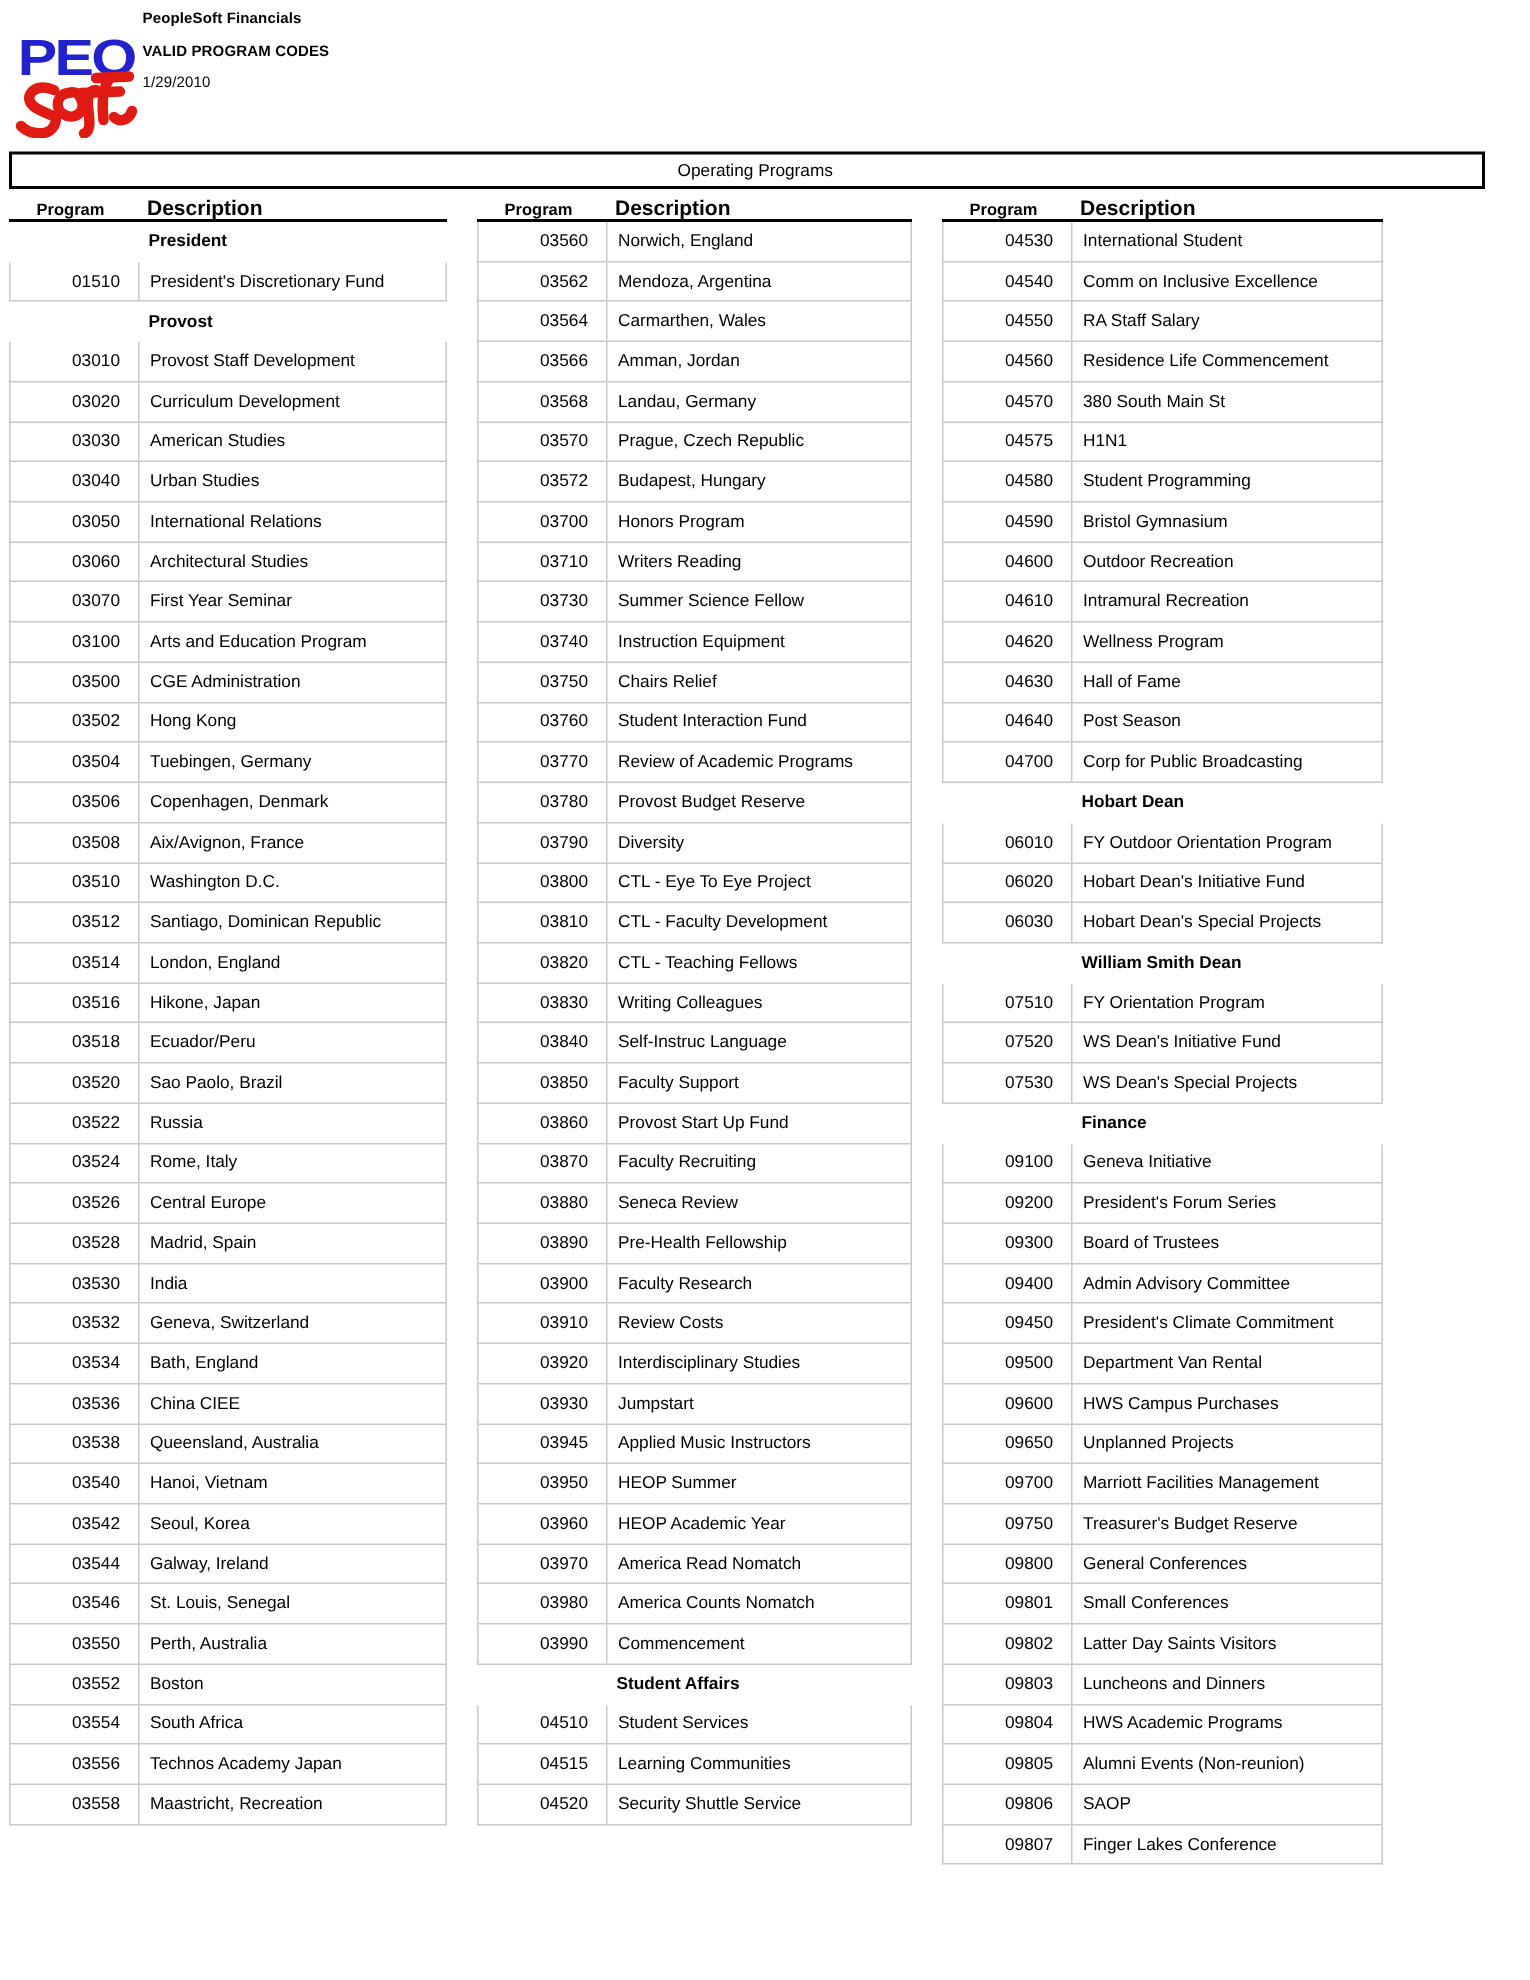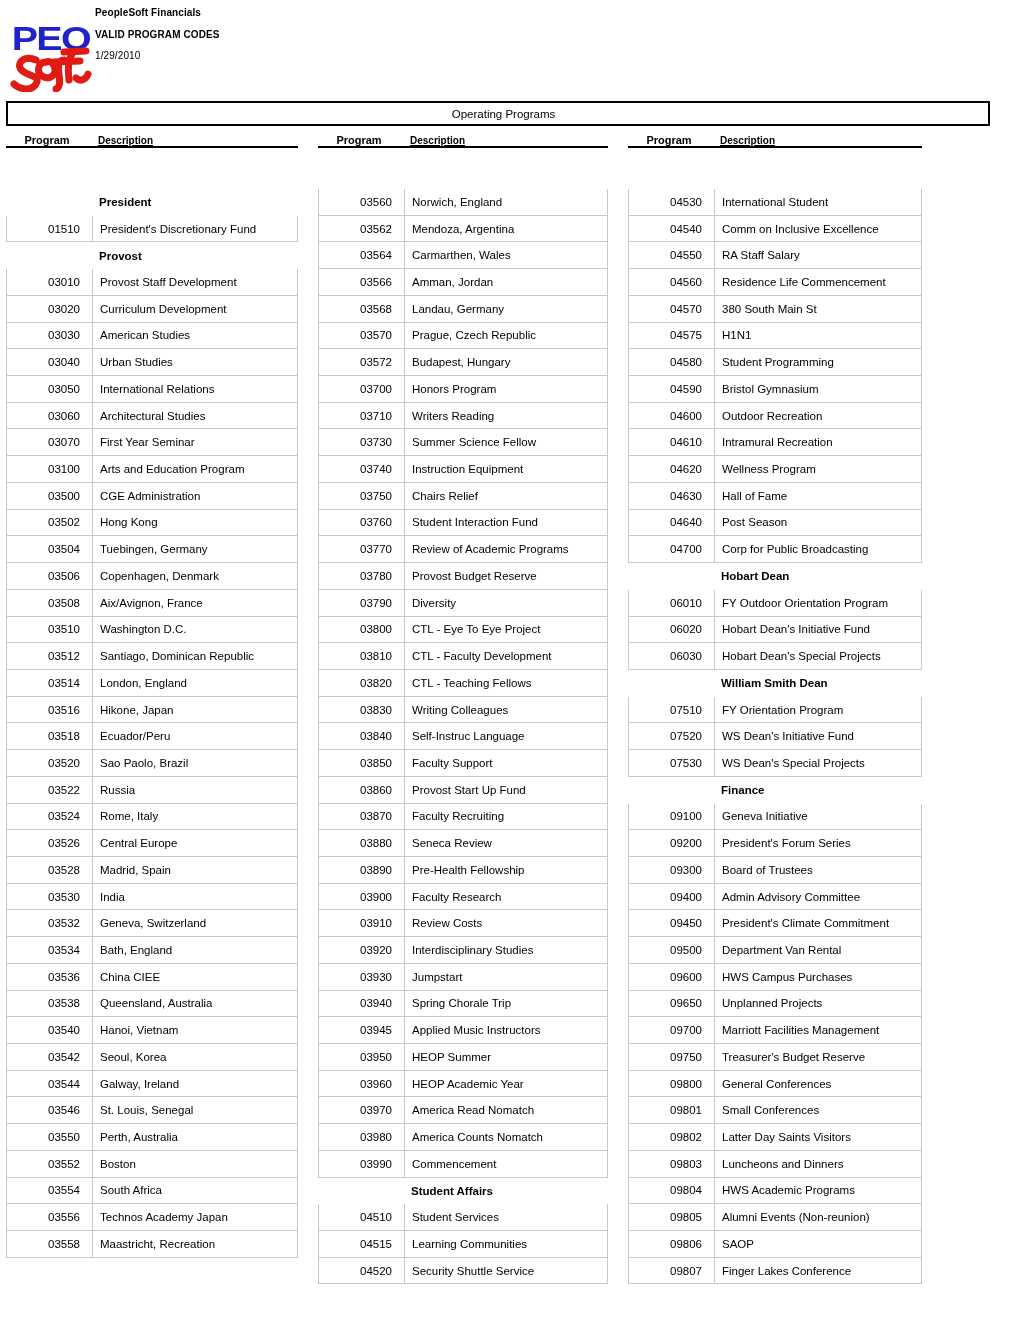--- a/index.html
+++ b/index.html
@@ -94,28 +94,27 @@
   .col-head .h-prog {
     width: 86px;
     text-align: center;
     font-size: 11px;
     font-weight: bold;
     padding-right: 4px;
     box-sizing: border-box;
   }
   .col-head .h-desc {
     flex: 1;
-    font-size: 10px;
+    font-size: 14px;
     font-weight: bold;
     padding-left: 6px;
     box-sizing: border-box;
-    text-decoration: underline;
-  }
-
-  .rows { position: relative; margin-top: 41px; }
+  }
+
+  .rows { position: relative; }
 
   .row {
     display: flex;
     height: 26.72px;
     align-items: center;
     box-sizing: border-box;
   }
   .row.data {
     border-bottom: 1px solid #c9c9c9;
     border-left: 1px solid #c9c9c9;
@@ -476,24 +475,20 @@
         </div>
         <div class="row data">
           <div class="cell-prog">03920</div>
           <div class="cell-desc">Interdisciplinary Studies</div>
         </div>
         <div class="row data">
           <div class="cell-prog">03930</div>
           <div class="cell-desc">Jumpstart</div>
         </div>
         <div class="row data">
-          <div class="cell-prog">03940</div>
-          <div class="cell-desc">Spring Chorale Trip</div>
-        </div>
-        <div class="row data">
           <div class="cell-prog">03945</div>
           <div class="cell-desc">Applied Music Instructors</div>
         </div>
         <div class="row data">
           <div class="cell-prog">03950</div>
           <div class="cell-desc">HEOP Summer</div>
         </div>
         <div class="row data">
           <div class="cell-prog">03960</div>
           <div class="cell-desc">HEOP Academic Year</div>

